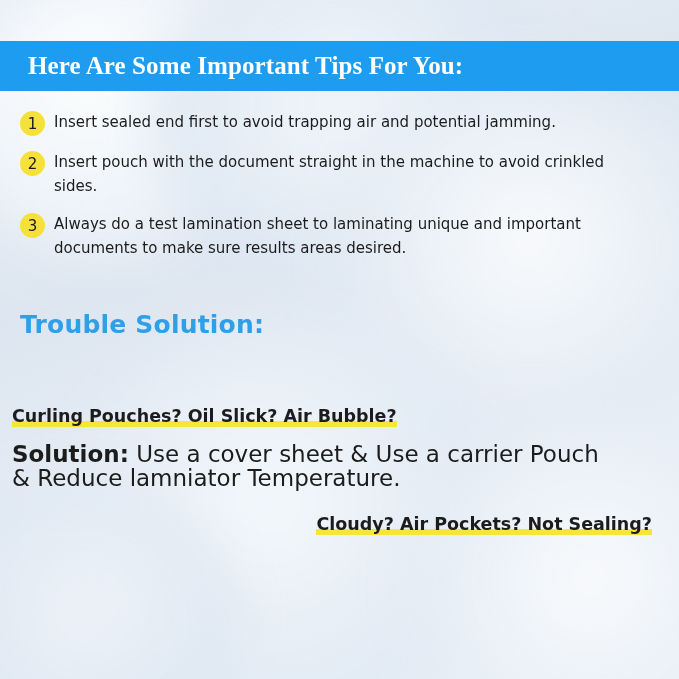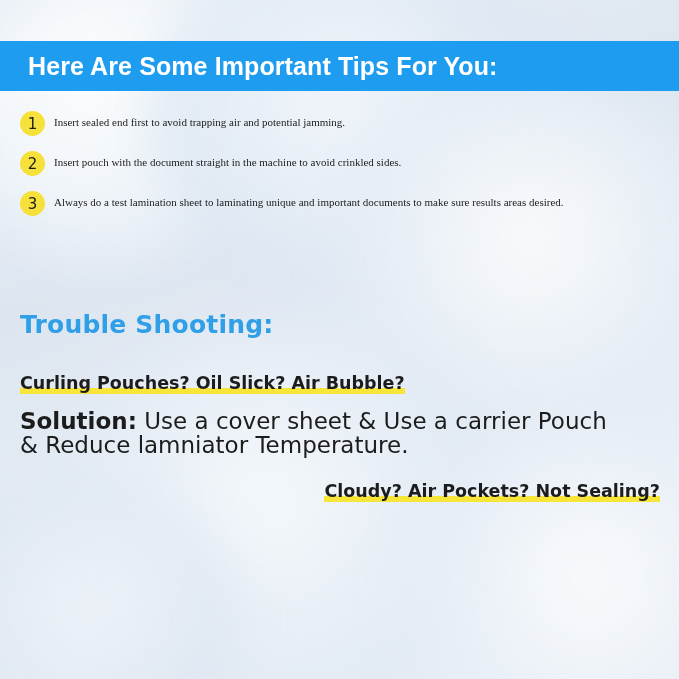--- a/index.html
+++ b/index.html
@@ -77,21 +77,21 @@
     top: 41px;
     left: 0;
     width: 679px;
     height: 50px;
     background: #1e9cf0;
   }
   .header-title {
     position: absolute;
     top: 50px;
     left: 28px;
-    font-family: Liberation Sans, sans-serif;
+    font-family: Liberation Serif, serif;
     font-weight: bold;
     font-size: 25px;
     line-height: 32px;
     color: #ffffff;
     letter-spacing: .1px;
     white-space: nowrap;
     text-align: center;
   }
 
   
@@ -115,42 +115,42 @@
     color: #1a1a1a;
     font-size: 15px;
     font-weight: normal;
     display: flex;
     align-items: center;
     justify-content: center;
     margin-right: 9px;
     margin-top: 1px;
   }
   .tip-text {
-    font-size: 11px;
+    font-size: 15px;
     line-height: 24px;
     color: #1c1c1c;
     max-width: 590px;
-    font-family: Liberation Serif, serif;
   }
 
   
   .ts-title {
     position: absolute;
     top: 310px;
     left: 20px;
     font-size: 25px;
     font-weight: bold;
     color: #2f9fe8;
     letter-spacing: .2px;
   }
 
   .ts-block {
     position: absolute;
-    left: 20px;
+    left: 12px;
     width: 640px;
+    margin-top: 33px;
   }
   .ts-q {
     display: inline;
     font-size: 17.5px;
     font-weight: bold;
     color: #1c1c1c;
     line-height: 26px;
     background: linear-gradient(to top, #f8e53a 0 6px, rgba(0,0,0,0) 6px 100%);
     box-decoration-break: clone;
     -webkit-box-decoration-break: clone;
@@ -196,21 +196,21 @@
         <div class="tip-text">Insert pouch with the document straight in the machine to avoid crinkled sides.</div>
       </div>
 
       <div class="tip-row">
         <div class="tip-num">3</div>
         <div class="tip-text">Always do a test lamination sheet to laminating unique and important documents to make sure results areas desired.</div>
       </div>
 
     </div>
 
-    <div class="ts-title">Trouble Shooting:</div>
+    <div class="ts-title">Trouble Solution:</div>
 
     <div class="ts-block" style="top: 370px;">
       <span class="ts-q">Curling Pouches? Oil Slick? Air Bubble?</span>
       <div class="ts-a">
         <b>Solution:</b>
         <span>Use a cover sheet &amp; Use a carrier Pouch &amp; Reduce lamniator Temperature.</span>
       </div>
     </div>
 
     <div class="ts-block" style="top: 478px; text-align: right;">

